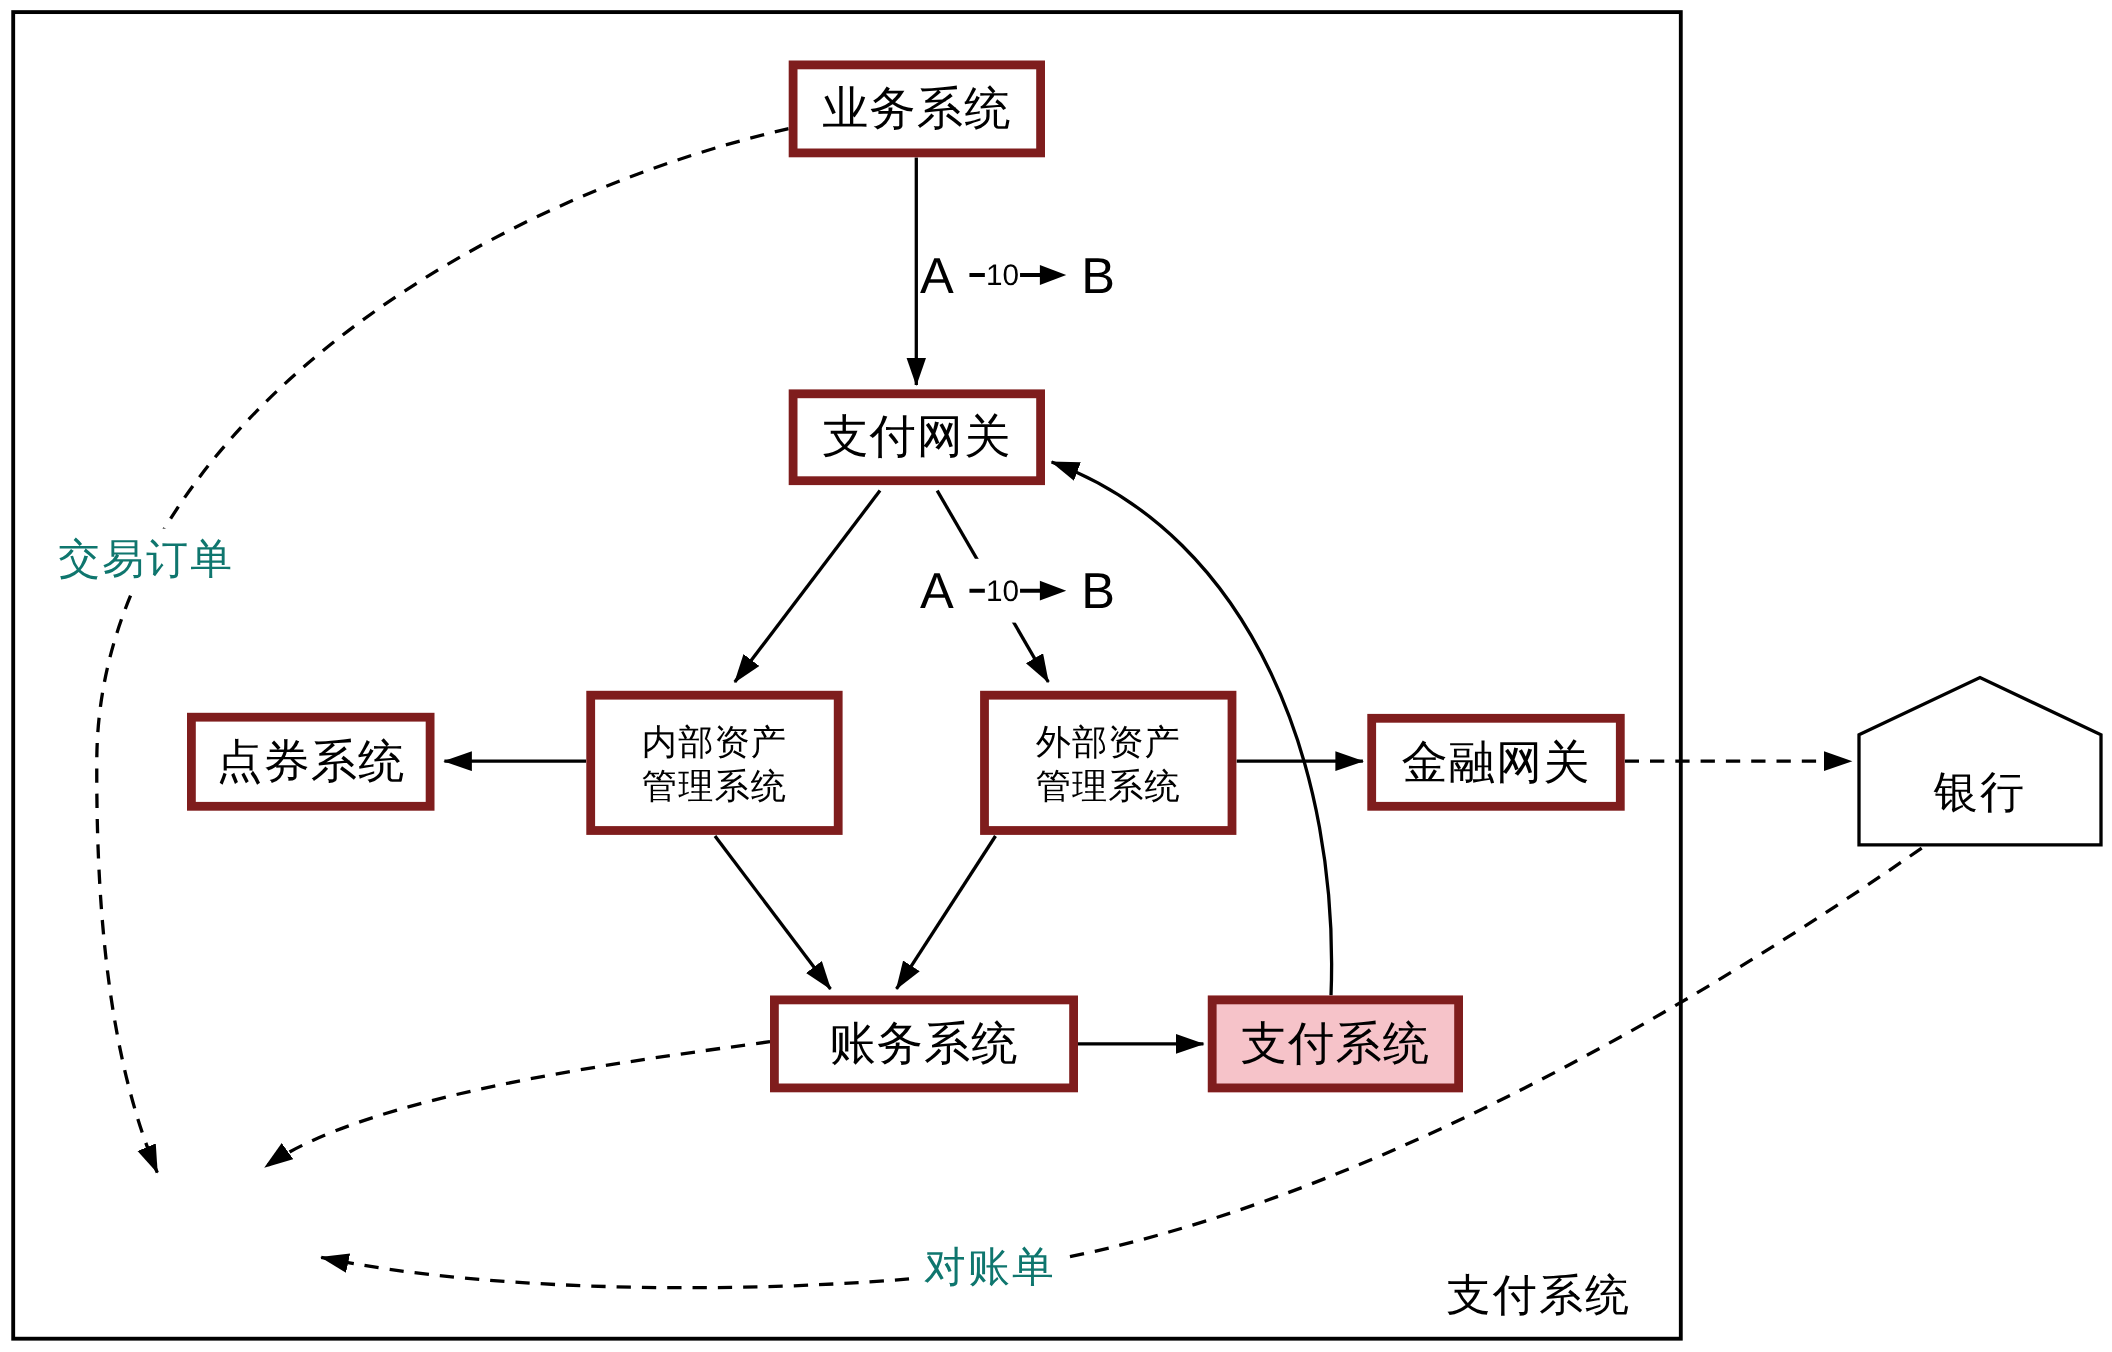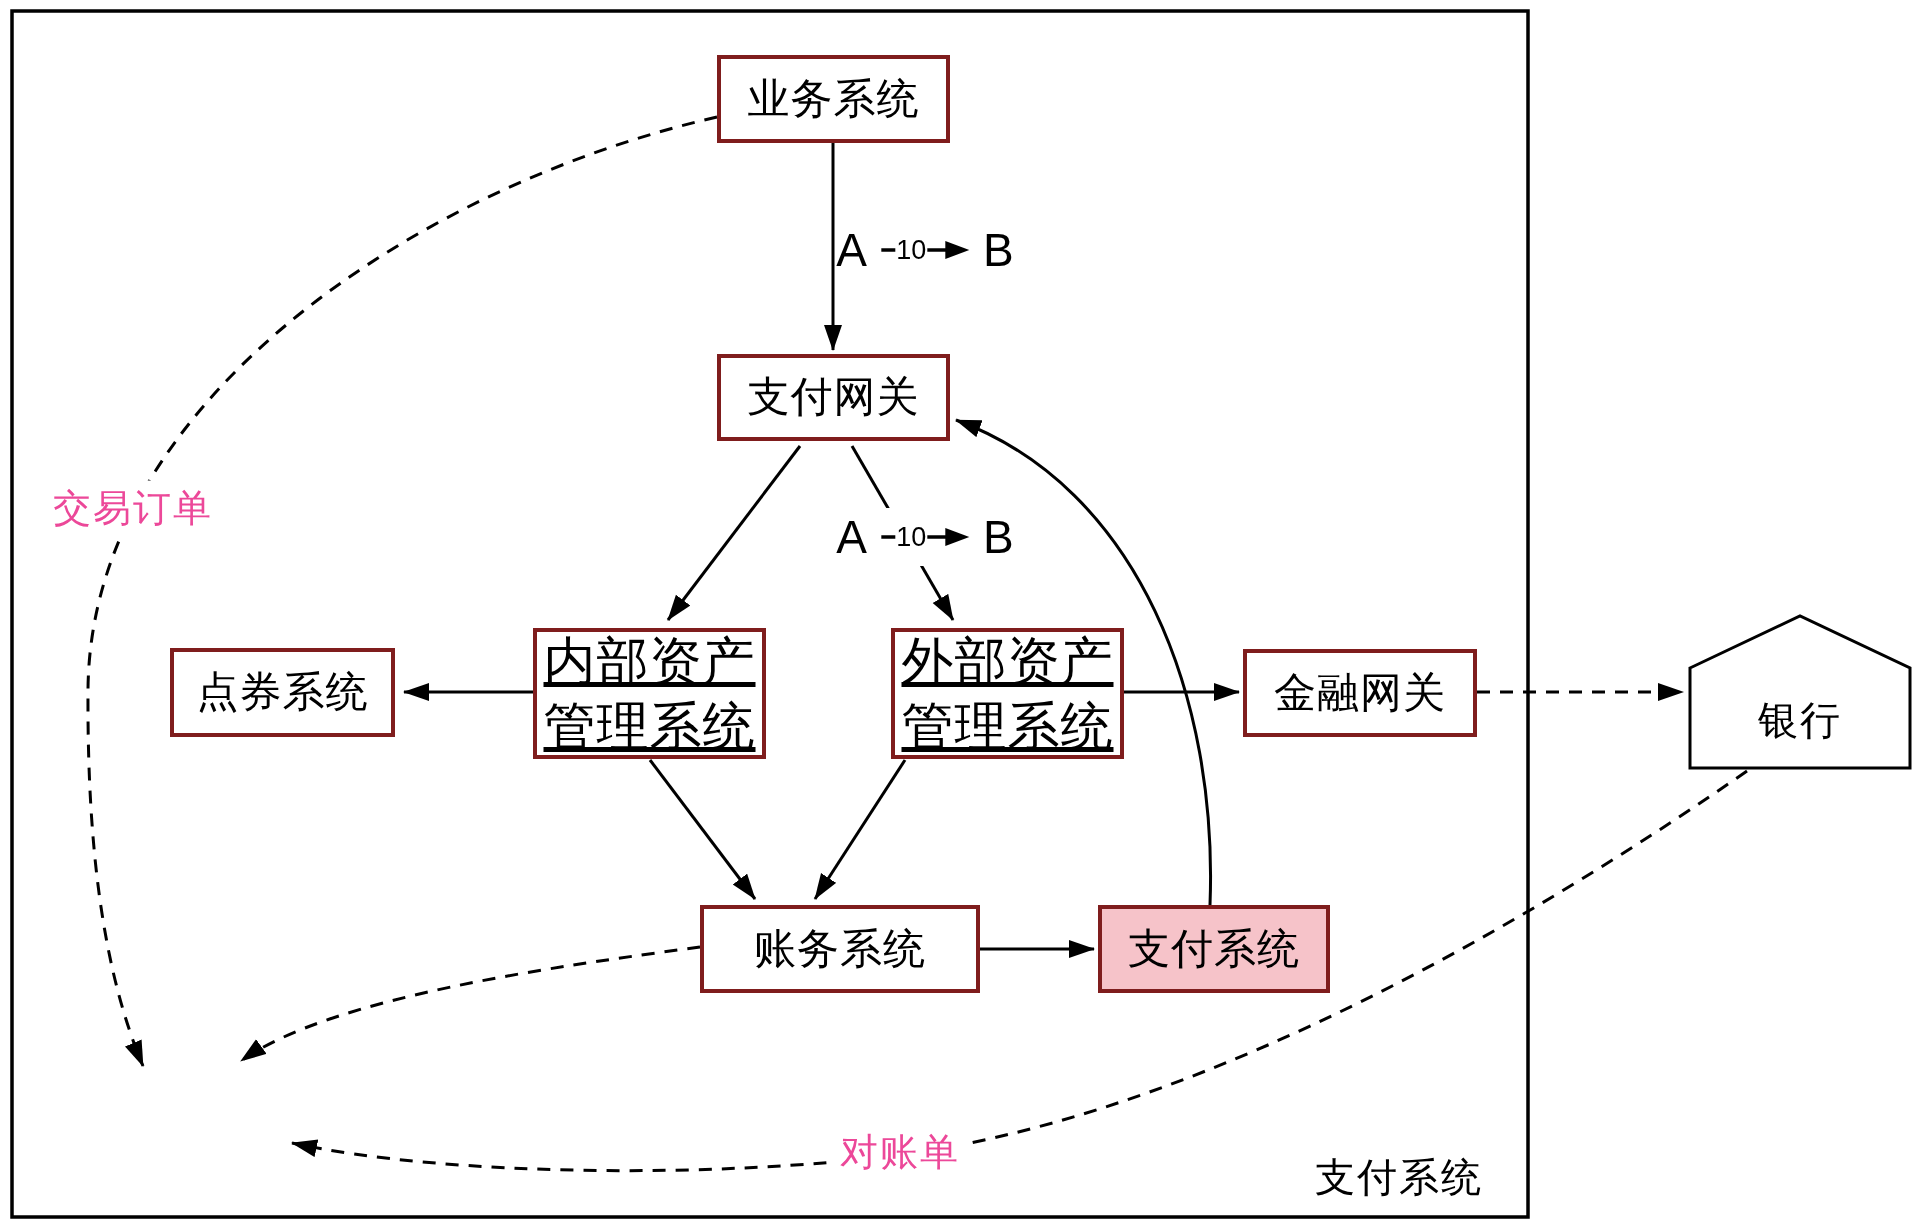--- a/index.html
+++ b/index.html
@@ -19,40 +19,40 @@
     position: absolute;
     left: 0;
     top: 0;
     width: 1920px;
     height: 1229px;
     z-index: 1;
   }
   .node {
     position: absolute;
     box-sizing: border-box;
-    border: 4px solid #7f1d1d;
+    border: 8px solid #7f1d1d;
     background: #ffffff;
     display: flex;
     flex-direction: column;
     align-items: center;
     justify-content: center;
     font-size: 42px;
     color: #000000;
     z-index: 3;
     letter-spacing: 1px;
     line-height: 1.25;
     white-space: nowrap;
   }
-  .node.two-line { font-size: 52px; text-decoration: underline; }
+  .node.two-line { font-size: 32px; }
   .node.pink { background: #F6C3C9; }
   .edge-label {
     position: absolute;
     transform: translate(-50%, -50%);
     font-size: 38px;
-    color: #ec4899;
+    color: #0f766e;
     white-space: nowrap;
     z-index: 2;
     padding: 2px 8px;
     letter-spacing: 2px;
   }
   .edge-label.on-line { background: #ffffff; }
   .transfer-label {
     position: absolute;
     transform: translate(-50%, -50%);
     display: flex;

